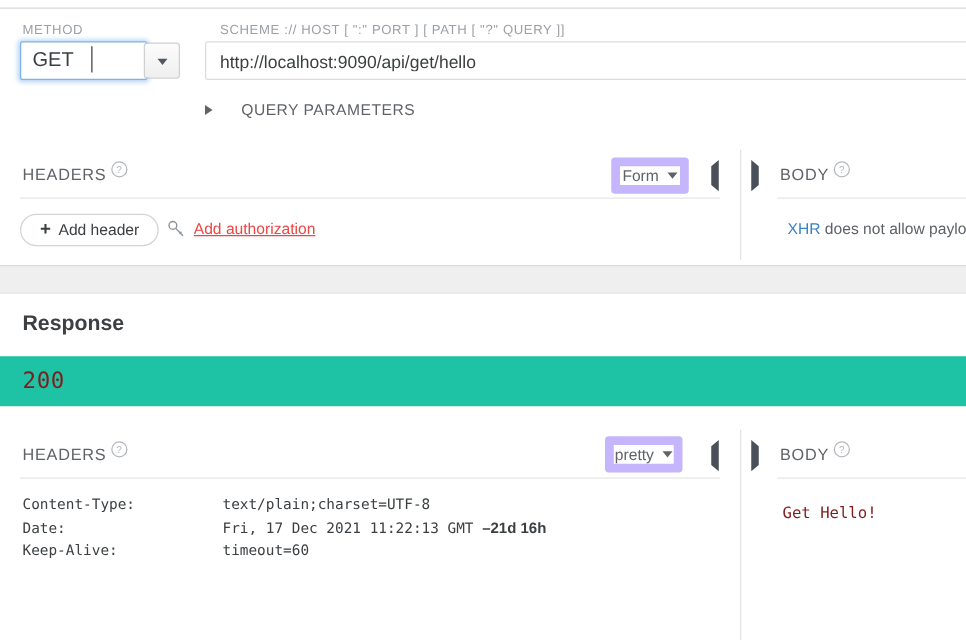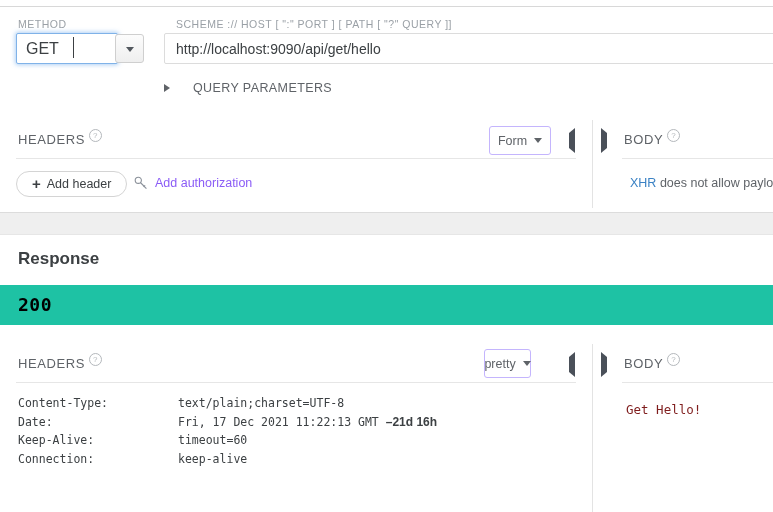--- a/index.html
+++ b/index.html
@@ -152,39 +152,39 @@
   }
 
   
   .req-headers-title { position: absolute; left: 18px; top: 132px; }
   .req-headers-rule  { left: 16px; top: 158px; width: 560px; }
 
   .select-btn {
     position: absolute;
     box-sizing: border-box;
     height: 29px;
-    border: 1px solid #c4b5fd;
+    border: 7px solid #c4b5fd;
     border-radius: 3px;
     background: #fff;
     display: flex;
     align-items: center;
     justify-content: center;
     gap: 7px;
     font-size: 12.5px;
     color: #5f6368;
     cursor: pointer;
   }
   .select-btn .tri {
     width: 0; height: 0;
     border-left: 4.5px solid transparent;
     border-right: 4.5px solid transparent;
     border-top: 5px solid #5f6368;
   }
   .sel-form   { left: 489px; top: 126px; width: 62px; }
-  .sel-pretty { left: 484px; top: 349px; width: 47px; }
+  .sel-pretty { left: 484px; top: 349px; width: 62px; }
 
   .arrow-btn {
     position: absolute;
     width: 16px; height: 16px;
     cursor: pointer;
   }
   .arrow-btn .al {
     width: 0; height: 0;
     border-top: 5px solid transparent;
     border-bottom: 5px solid transparent;
@@ -227,22 +227,23 @@
     color: #3c4043;
     margin-top: -1px;
   }
   .add-auth {
     position: absolute;
     left: 134px; top: 176px;
     display: flex;
     align-items: center;
     gap: 7px;
     font-size: 12.5px;
-    color: #8b5cf6;
-    cursor: pointer;
+    color: #ef4444;
+    cursor: pointer;
+    text-decoration: underline;
   }
 
   .xhr-note {
     position: absolute;
     left: 630px; top: 176px;
     font-size: 12.5px;
     color: #5f6368;
     white-space: nowrap;
   }
   .xhr-note .lnk { color: #3b82c4; }
@@ -269,22 +270,22 @@
     position: absolute;
     left: 0; top: 285px;
     width: 773px; height: 40px;
     background: #1ec2a4;
   }
   .status-code {
     position: absolute;
     left: 18px; top: 294px;
     font-family: "DejaVu Sans Mono", monospace;
     font-size: 18px;
-    font-weight: bold;
-    color: #000000;
+    font-weight: normal;
+    color: #7f1d1d;
     letter-spacing: 0.5px;
   }
 
   .res-headers-title { position: absolute; left: 18px; top: 356px; }
   .res-headers-rule  { left: 16px; top: 382px; width: 560px; }
 
   
   .hdr-table {
     position: absolute;
     left: 16px; top: 396px;
@@ -417,24 +418,20 @@
           <td>text/plain;charset=UTF-8</td>
         </tr>
         <tr>
           <td class="k">Date:</td>
           <td>Fri, 17 Dec 2021 11:22:13 GMT <span class="age">–21d 16h</span></td>
         </tr>
         <tr>
           <td class="k">Keep-Alive:</td>
           <td>timeout=60</td>
         </tr>
-        <tr>
-          <td class="k">Connection:</td>
-          <td>keep-alive</td>
-        </tr>
       </tbody>
   </table>
 
   <div class="sec-title res-body-title">
     <span>BODY</span><span class="help-icon">?</span>
   </div>
   <div class="hr res-body-rule"></div>
   <div class="res-body-text">Get Hello!</div>
 
 </div>

